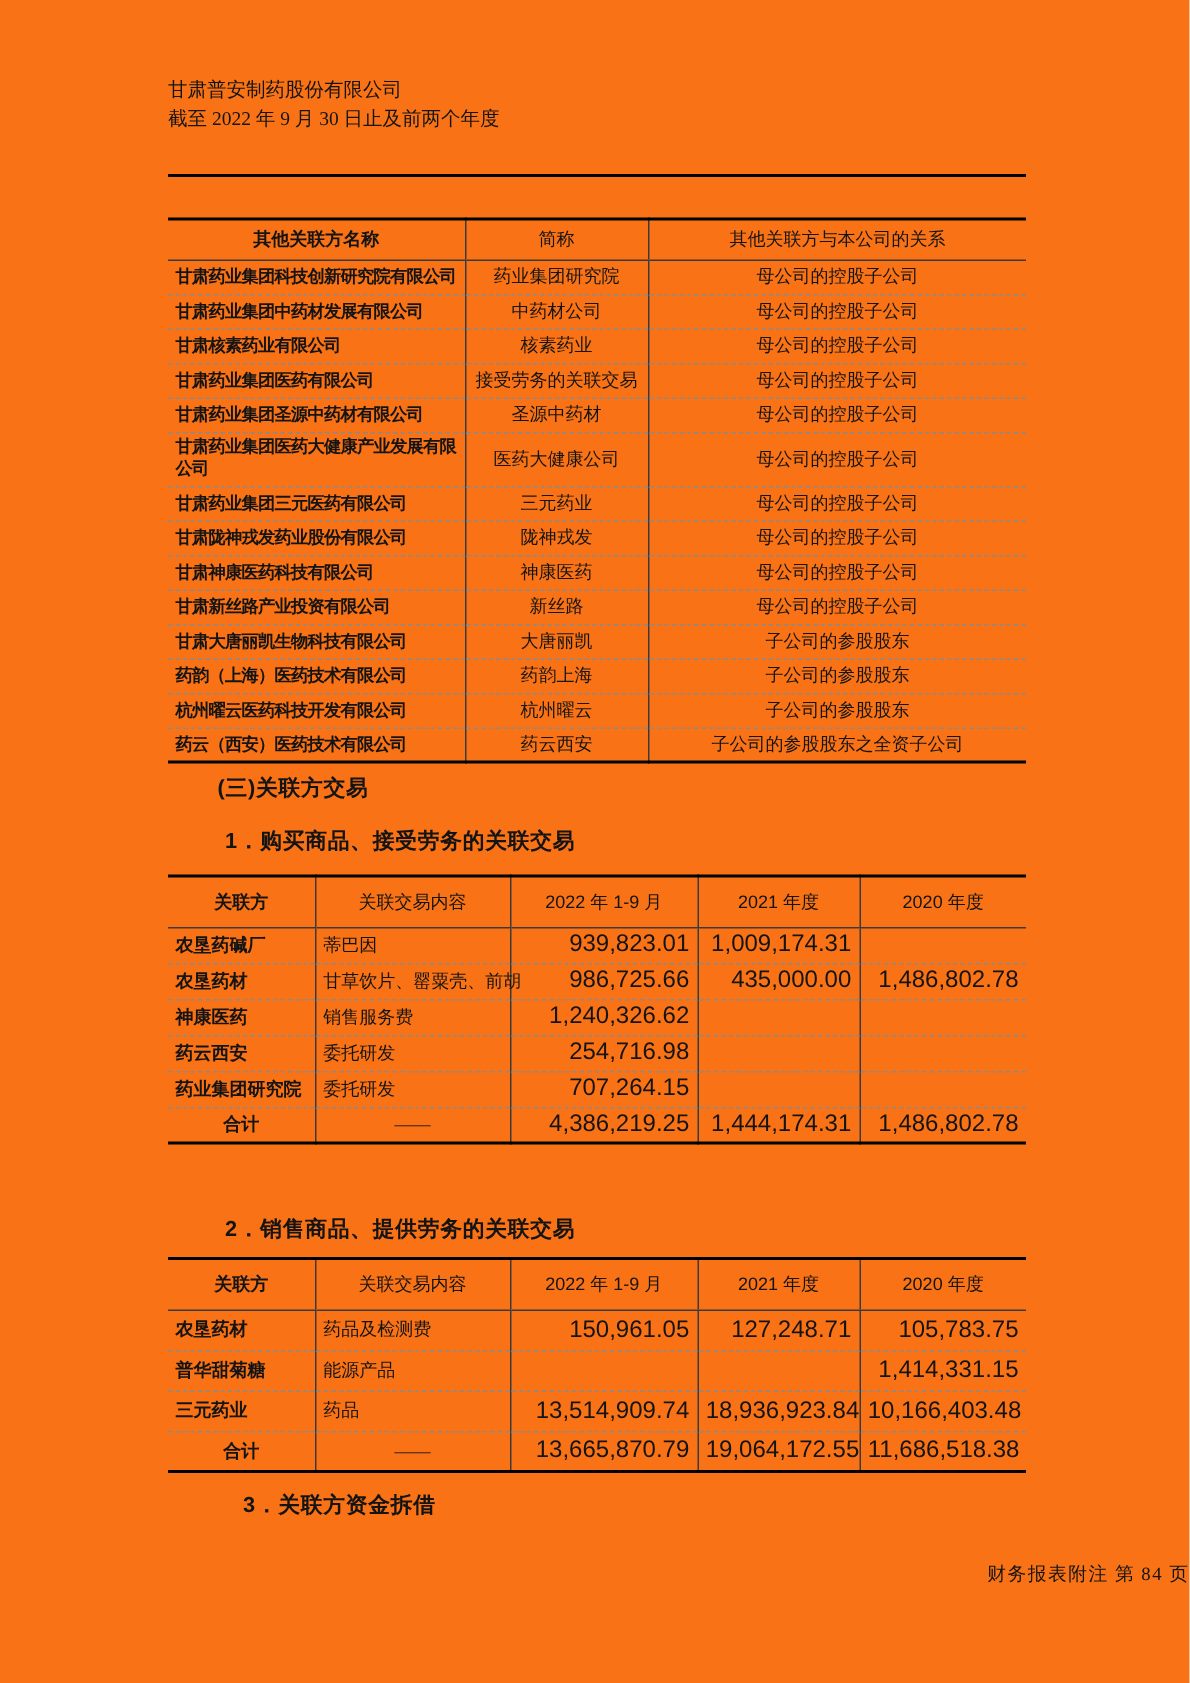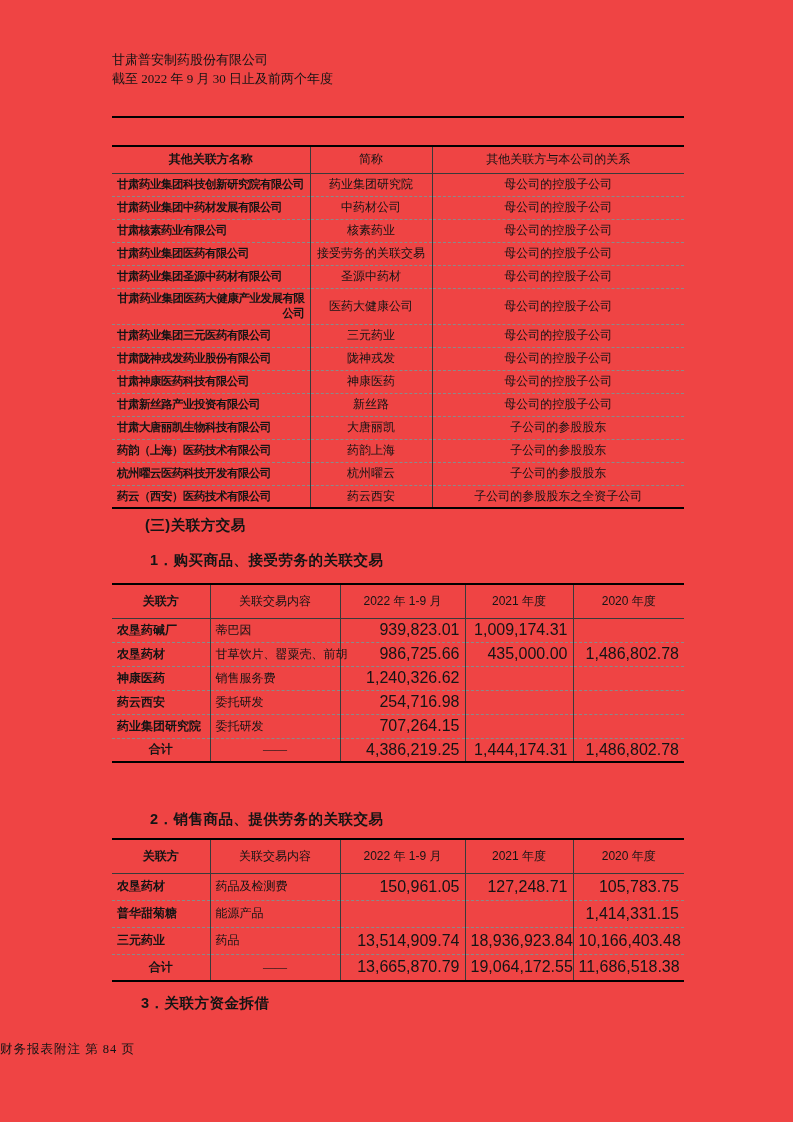--- a/index.html
+++ b/index.html
@@ -1,17 +1,17 @@
 <!DOCTYPE html>
 <html><head>
 <meta charset="utf-8">
 <style>
   html,body { margin:0; padding:0; background:#ffffff; }
   .page {
-    position:relative; width:793px; height:1122px; background:#ef4444;
+    position:relative; width:793px; height:1122px; background:#f97316;
     font-family:"Liberation Serif","DejaVu Serif",serif; color:#141414;
     overflow:hidden;
   }
   .doc-header { position:absolute; left:112px; top:50px; font-size:13px; line-height:19px; }
   .rule { position:absolute; left:112px; top:116px; width:572px; height:2px; background:#000; }
 
   table.tbl {
     position:absolute; left:112px; border-collapse:collapse; table-layout:fixed;
     border-top:2px solid #000; border-bottom:2px solid #000;
     font-size:12px;
@@ -19,21 +19,21 @@
   .tbl th, .tbl td { font-weight:normal; padding:0 5px; overflow:visible; }
   .tbl th { border-left:1px solid #3a3a3a; border-bottom:1px solid #3a3a3a; text-align:center; }
   .tbl td { border-left:1px solid #3a3a3a; border-top:1px dashed #8a8a8a; }
   .tbl th:first-child, .tbl td:first-child { border-left:none;font-weight:bold; }
 
   #related-table { top:145px; width:572px; }
   #related-table thead tr { height:27px; }
   #related-table tbody tr { height:23px; }
   #related-table tbody tr.tall { height:36px; }
   #related-table td.al-left { white-space:nowrap; letter-spacing:-0.5px; font-size:11.5px; }
-  #related-table tr.tall td.al-left { white-space:normal; line-height:15px;text-align:right; }
+  #related-table tr.tall td.al-left { white-space:normal; line-height:15px; }
 
   #purchase-table { top:583px; width:572px; }
   #purchase-table thead tr { height:34px; }
   #purchase-table tbody tr { height:24px; }
   #sales-table { top:838px; width:572px; }
   #sales-table thead tr { height:34px; }
   #sales-table tbody tr { height:27px; }
 
   .al-left  { text-align:left; }
   .al-center{ text-align:center; }
@@ -42,24 +42,24 @@
   .tbl td { white-space:nowrap; }
 
   .sec-head {
     position:absolute; font-weight:bold;
     font-family:"Liberation Sans","DejaVu Sans",sans-serif;
     font-size:14.5px; letter-spacing:0.5px;
   }
   #h-section3 { left:145px; top:516px; }
   #h-purchase { left:150px; top:551px; }
   #h-sales    { left:150px; top:810px; }
-  #h-loans    { left:141px; top:994px; }
+  #h-loans    { left:162px; top:994px; }
 
   .page-footer {
-    position:absolute; left:0; right:0; top:1041px; text-align:left;
+    position:absolute; left:0; right:0; top:1041px; text-align:right;
     font-size:12.5px; letter-spacing:1px;
   }
 </style>
 </head>
 <body>
 
 <div class="page">
 
   <div class="doc-header">
     <div>甘肃普安制药股份有限公司</div>

